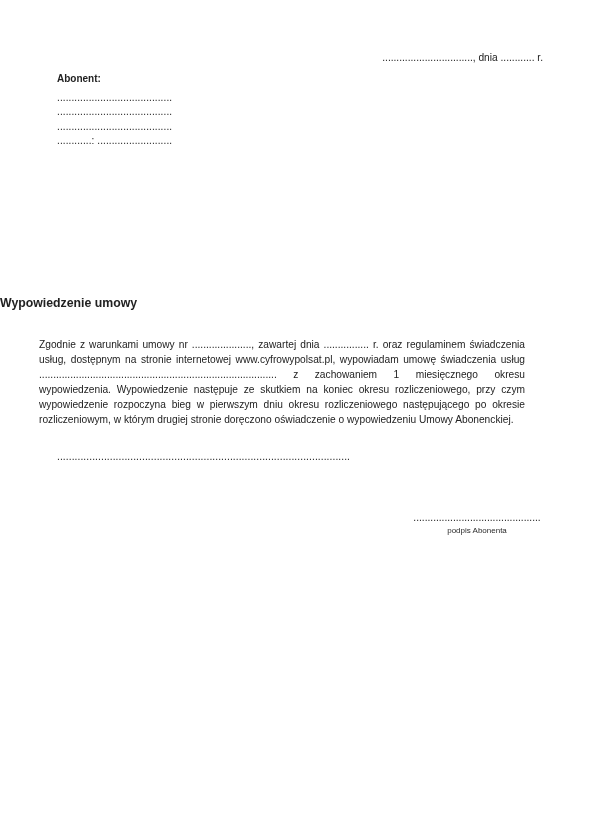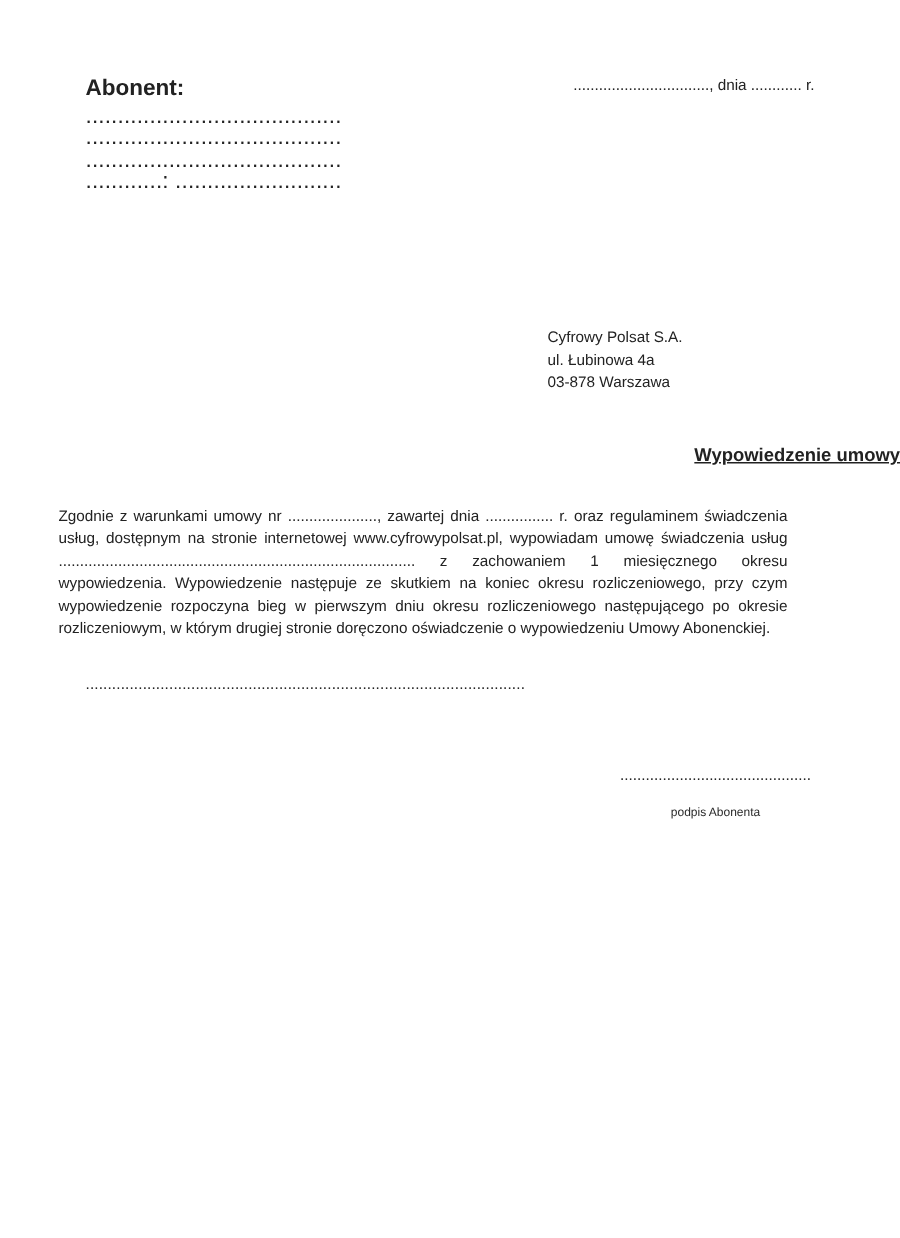--- a/index.html
+++ b/index.html
@@ -20,23 +20,23 @@
   .date-line {
     position: absolute;
     top: 52px;
     right: 57px;
     font-size: 10.2px;
     white-space: nowrap;
     margin-left: 32px;
   }
   .abonent-block {
     position: absolute;
-    top: 52px;
+    top: 72px;
     left: 57px;
-    font-size: 15px;
+    font-size: 10px;
     line-height: 14.6px;
   }
   .abonent-label {
     font-weight: bold;
     margin-bottom: 4px;
   }
   .dotted-line {
     white-space: nowrap;
     letter-spacing: 0.1px;
   }
@@ -45,24 +45,23 @@
     top: 218px;
     left: 365px;
     font-size: 10.2px;
     line-height: 15px;
   }
   .doc-title {
     position: absolute;
     top: 296px;
     left: 0;
     width: 100%;
-    text-align: right;
+    text-align: left;
     font-size: 12.3px;
     font-weight: bold;
-    text-decoration: underline;
   }
   .body-paragraph {
     position: absolute;
     top: 337px;
     left: 39px;
     width: 486px;
     font-size: 10.2px;
     line-height: 15px;
     text-align: justify;
     word-break: break-word;
@@ -81,44 +80,39 @@
     right: 57px;
     width: 132px;
     text-align: center;
     font-size: 10.2px;
   }
   .signature-dots {
     white-space: nowrap;
   }
   .signature-caption {
     font-size: 8px;
-    margin-top: 14px;
+    margin-top: 3px;
     color: #2a2a2a;
   }
 </style>
 </head>
 <body>
 
 <div class="page">
 
   <div class="date-line">................................, dnia ............ r.</div>
 
   <div class="abonent-block">
     <div class="abonent-label">Abonent:</div>
     <div class="dotted-line">........................................</div>
     <div class="dotted-line">........................................</div>
     <div class="dotted-line">........................................</div>
     <div class="dotted-line">............: ..........................</div>
   </div>
 
-  <div class="recipient-block">
-    <div>Cyfrowy Polsat S.A.</div>
-    <div>ul. Łubinowa 4a</div>
-    <div>03-878 Warszawa</div>
-  </div>
 
   <div class="doc-title">Wypowiedzenie umowy</div>
 
   <p class="body-paragraph">Zgodnie z warunkami umowy nr ....................., zawartej dnia ................ r. oraz regulaminem świadczenia usług, dostępnym na stronie internetowej www.cyfrowypolsat.pl, wypowiadam umowę świadczenia usług .................................................................................... z zachowaniem 1 miesięcznego okresu wypowiedzenia. Wypowiedzenie następuje ze skutkiem na koniec okresu rozliczeniowego, przy czym wypowiedzenie rozpoczyna bieg w pierwszym dniu okresu rozliczeniowego następującego po okresie rozliczeniowym, w którym drugiej stronie doręczono oświadczenie o wypowiedzeniu Umowy Abonenckiej.</p>
 
   <div class="fill-line">....................................................................................................</div>
 
   <div class="signature-block">
     <div class="signature-dots">.............................................</div>
     <div class="signature-caption">podpis Abonenta</div>

